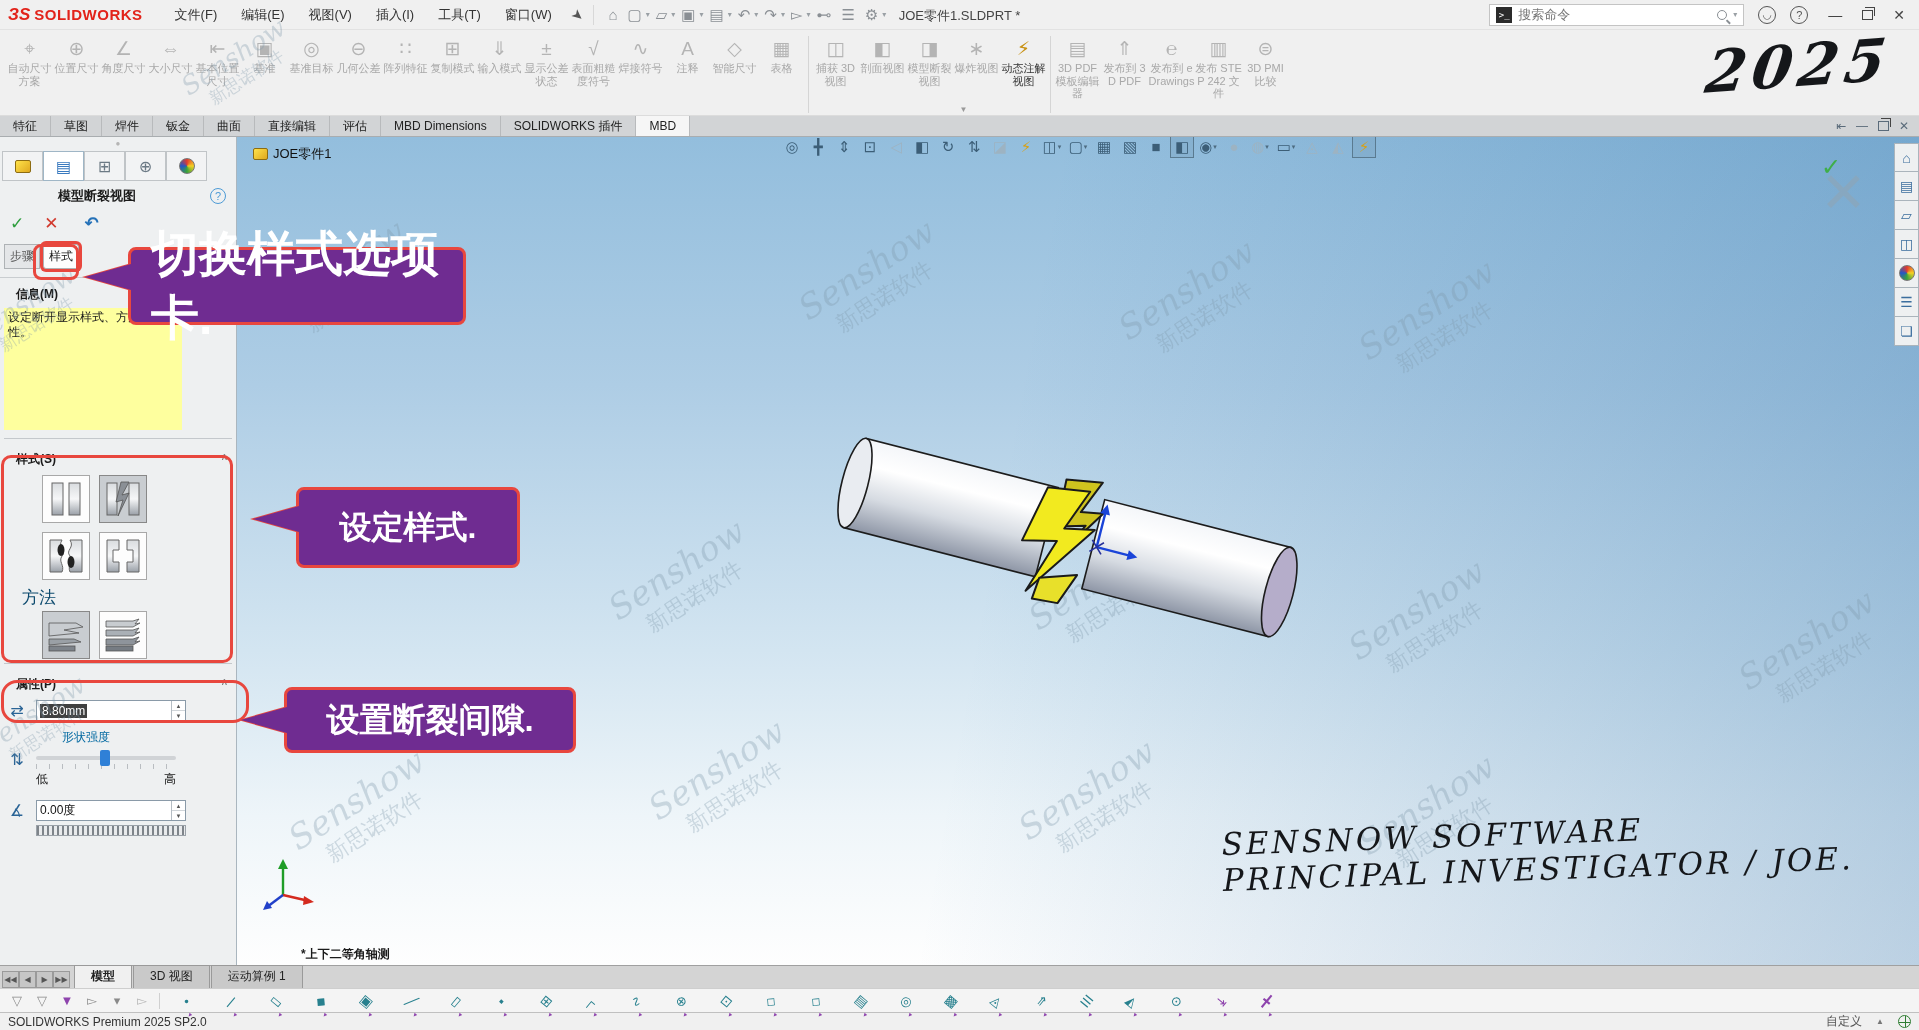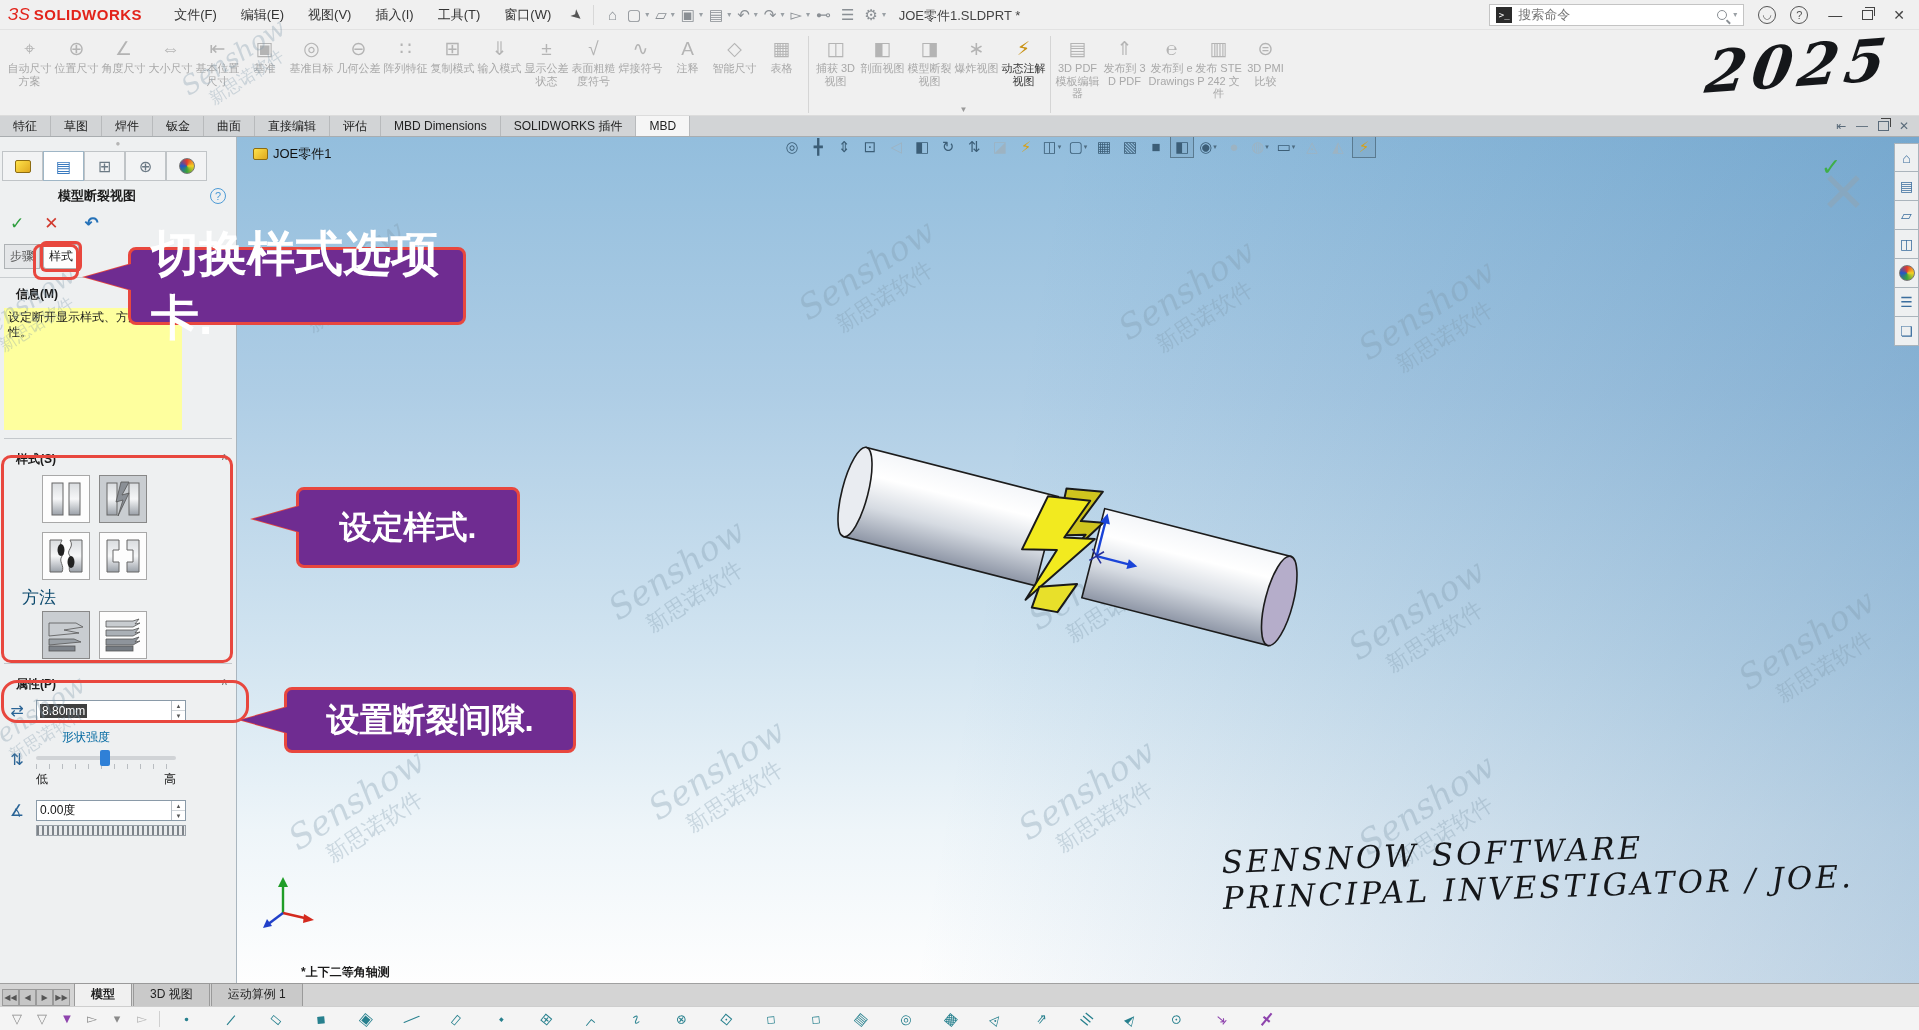--- a/index.html
+++ b/index.html
@@ -3,21 +3,21 @@
 <meta charset="utf-8">
 <style>
 * { margin:0; padding:0; box-sizing:border-box; }
 html,body { width:1919px; height:1030px; overflow:hidden;
   font-family:"Liberation Sans","DejaVu Sans",sans-serif; font-size:13px; color:#333; }
 .app { width:1919px; height:1030px; display:flex; flex-direction:column; background:#f0f0f0; position:relative; }
 
 
 .titlebar { height:30px; display:flex; align-items:center; background:#f0f0f0; border-bottom:1px solid #e2e2e2; padding:0 8px; flex:0 0 30px; }
 .logo { display:flex; align-items:center; margin-right:22px; }
-.logo-ds { color:#e2231a; font-weight:normal; font-style:italic; font-size:17px; margin-right:4px; }
+.logo-ds { color:#e2231a; font-weight:bold; font-style:italic; font-size:17px; margin-right:4px; }
 .logo-text { color:#e2231a; font-weight:bold; font-size:15px; letter-spacing:.5px; }
 .menubar { display:flex; gap:4px; }
 .menu-item { padding:4px 10px; cursor:default; }
 .pin { color:#555; margin:0 10px; font-size:14px; transform:rotate(40deg); display:inline-block; }
 .qat { display:flex; align-items:center; gap:2px; border-left:1px solid #d8d8d8; padding-left:10px; }
 .qat .qbtn { color:#8a8f94; font-size:15px; padding:1px 4px; }
 .qat .dd { color:#9aa0a5; font-size:8px; margin-left:-2px; }
 .doc-title { position:absolute; left:50%; transform:translateX(-50%); top:7px; color:#444; font-size:13px; }
 .tb-right { margin-left:auto; display:flex; align-items:center; gap:14px; }
 .search-box { display:flex; align-items:center; width:255px; height:22px; background:#fff; border:1px solid #c4c4c4; padding:0 6px; gap:6px; }
@@ -711,13 +711,21 @@
       <span class="tool pin">▩</span>
       <span class="tool pin">◬</span>
       <span class="tool pin">⇑</span>
       <span class="tool pin">☰</span>
       <span class="tool pin">◭</span>
       <span class="tool pin">⊙</span>
       <span class="tool purple pin">⇥</span>
       <span class="tool purple pin">╋</span>
     </div>
 
+  <div class="statusbar">
+    <span>SOLIDWORKS Premium 2025 SP2.0</span>
+    <div class="status-right">
+      <span>自定义</span>
+      <span style="font-size:8px; color:#777">▲</span>
+      <span class="globe"></span>
+    </div>
+  </div>
 </div>
 
 </body></html>

